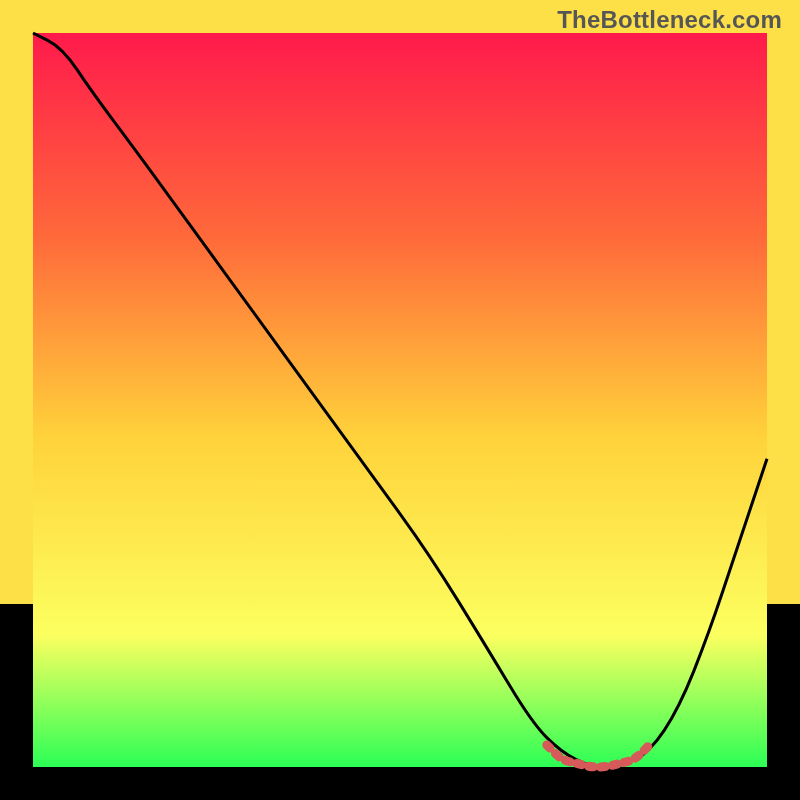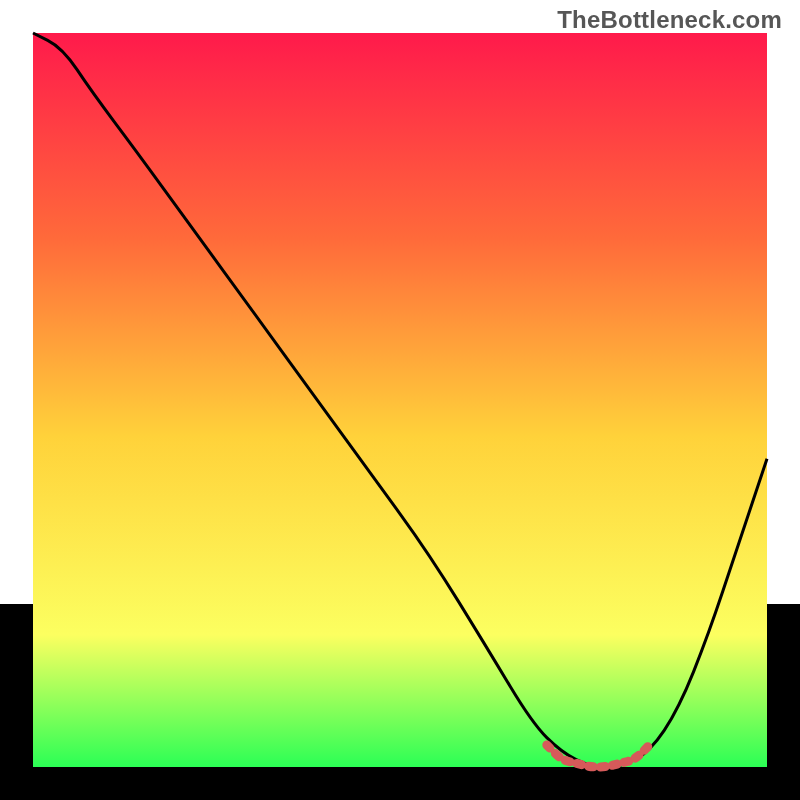--- a/index.html
+++ b/index.html
@@ -7,21 +7,21 @@
     padding: 0;
     width: 800px;
     height: 800px;
     background: #000;
     overflow: hidden;
   }
   .frame {
     position: relative;
     width: 800px;
     height: 604px;
-    background: #ffffff;
+    background: #fde047;
   }
   .watermark {
     position: absolute;
     top: 6px;
     right: 18px;
     font-family: Arial, Helvetica, sans-serif;
     font-size: 24px;
     font-weight: 600;
     color: #565656;
     letter-spacing: 0.2px;

